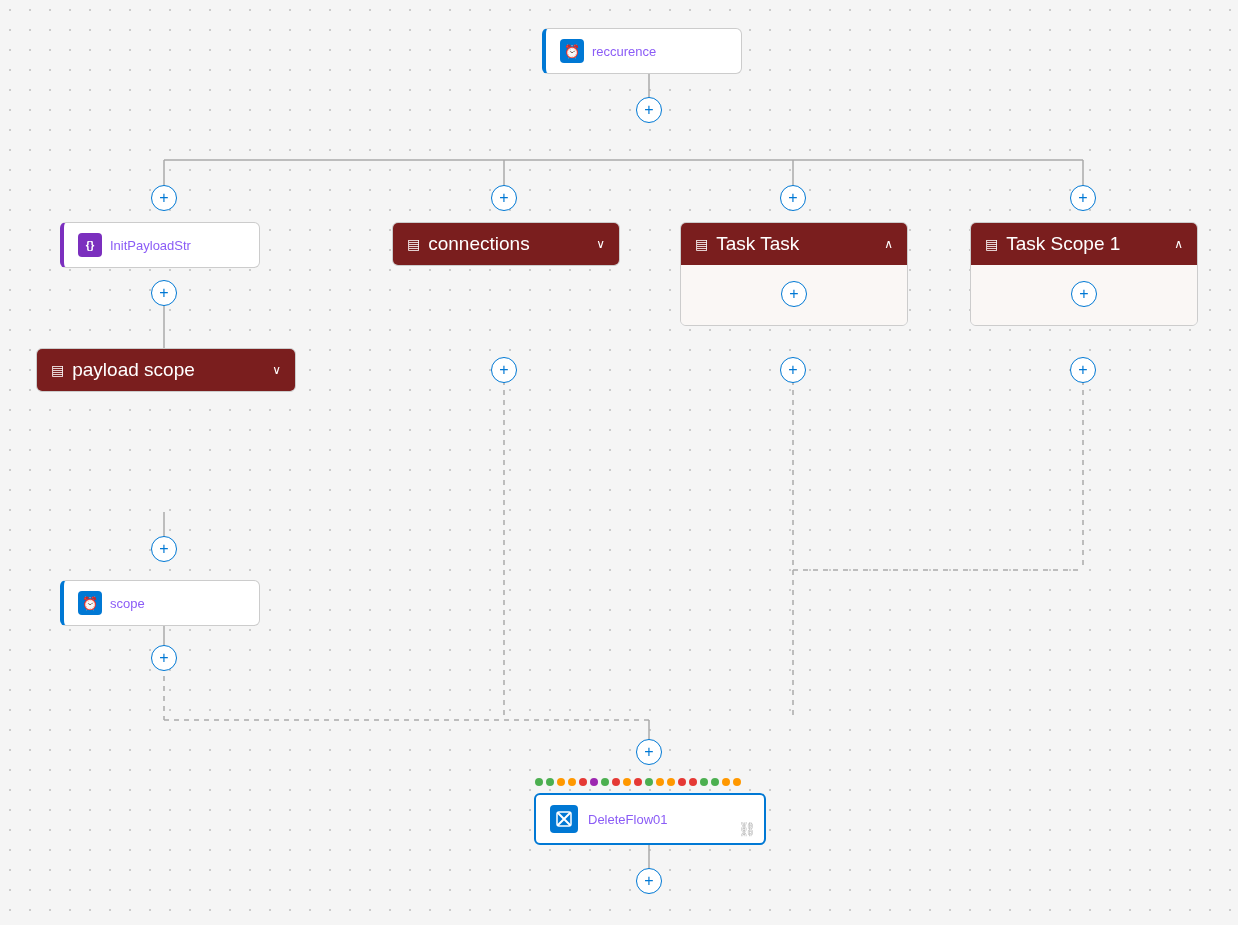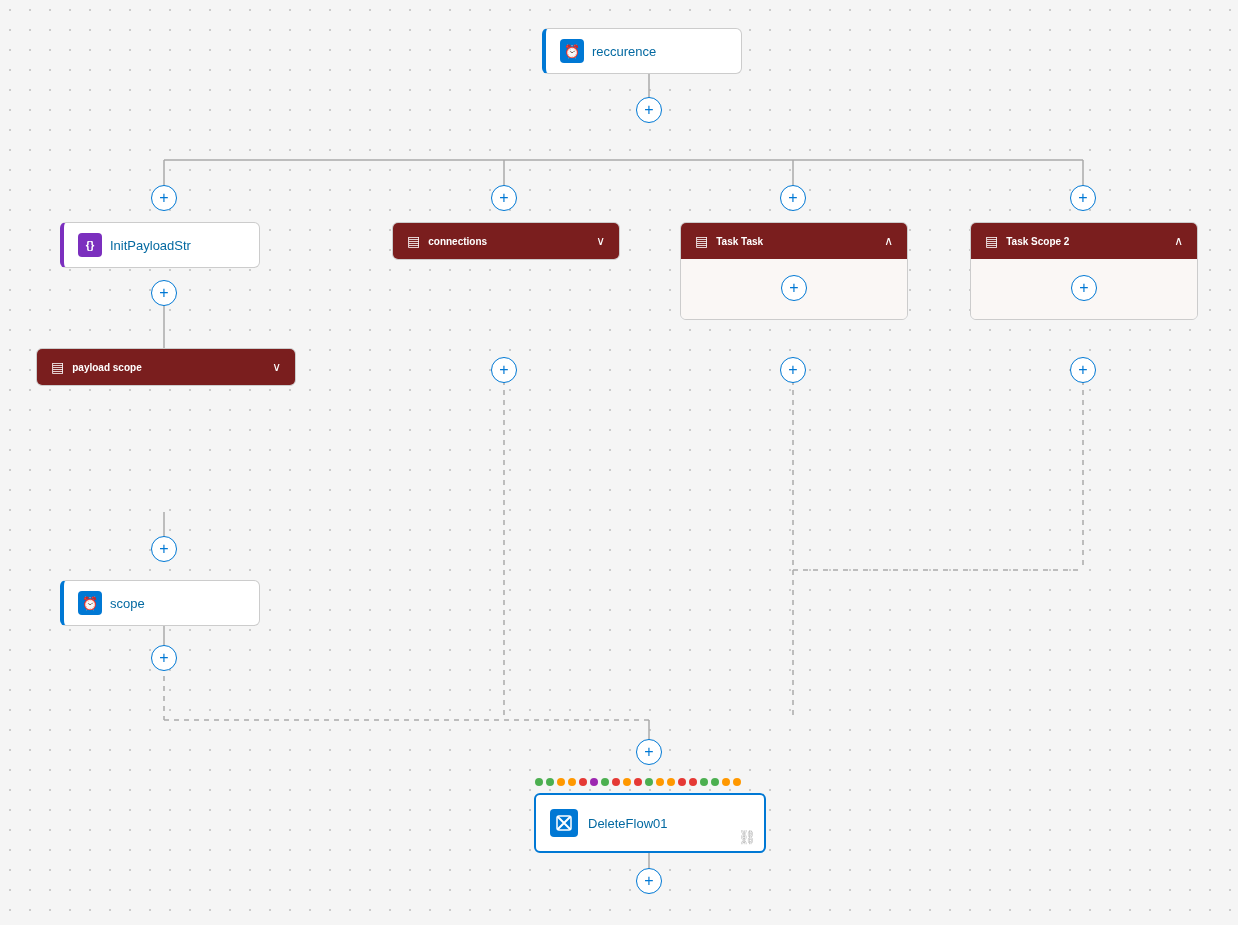--- a/index.html
+++ b/index.html
@@ -66,21 +66,21 @@
       color: white;
     }
 
     .node-icon-purple {
       background: #7b2fbe;
       color: white;
     }
 
     .node-label {
       font-size: 13px;
-      color: #0369a1;
+      color: #8b5cf6;
       font-weight: 500;
     }
 
     
     .scope-node {
       position: absolute;
       border-radius: 6px;
       border: 1.5px solid #ccc;
       overflow: hidden;
     }
@@ -99,22 +99,22 @@
       display: flex;
       align-items: center;
       gap: 8px;
     }
 
     .scope-icon {
       font-size: 14px;
     }
 
     .scope-label {
-      font-size: 10px;
-      font-weight: 700;
+      font-size: 19px;
+      font-weight: 400;
       text-align: center;
     }
 
     .scope-chevron {
       font-size: 12px;
       cursor: pointer;
     }
 
     .scope-body {
       background: #faf7f5;
@@ -158,21 +158,21 @@
     }
 
     
     .node-delete {
       border: 2px solid #0078d4;
       border-radius: 6px;
       background: white;
       position: absolute;
       padding: 10px 14px;
       min-width: 200px;
-      height: 60px;
+      height: 52px;
       display: flex;
       align-items: center;
     }
 
     .node-delete-icon {
       width: 28px;
       height: 28px;
       border-radius: 4px;
       background: #0078d4;
       display: flex;
@@ -302,21 +302,21 @@
       <div class="add-btn" style="position:relative; top:auto; left:auto; margin-top:4px;">
         <span>+</span>
       </div>
     </div>
   </div>
 
   <div class="scope-node" style="left: 970px; top: 222px; width: 228px;">
     <div class="scope-header">
       <div class="scope-header-left">
         <span class="scope-icon">▤</span>
-        <span class="scope-label">Task Scope 2</span>
+        <span class="scope-label">Task Scope 1</span>
       </div>
       <span class="scope-chevron">∧</span>
     </div>
     <div class="scope-body" style="min-height:60px;">
       <div class="add-btn" style="position:relative; top:auto; left:auto; margin-top:4px;">
         <span>+</span>
       </div>
     </div>
   </div>
 

